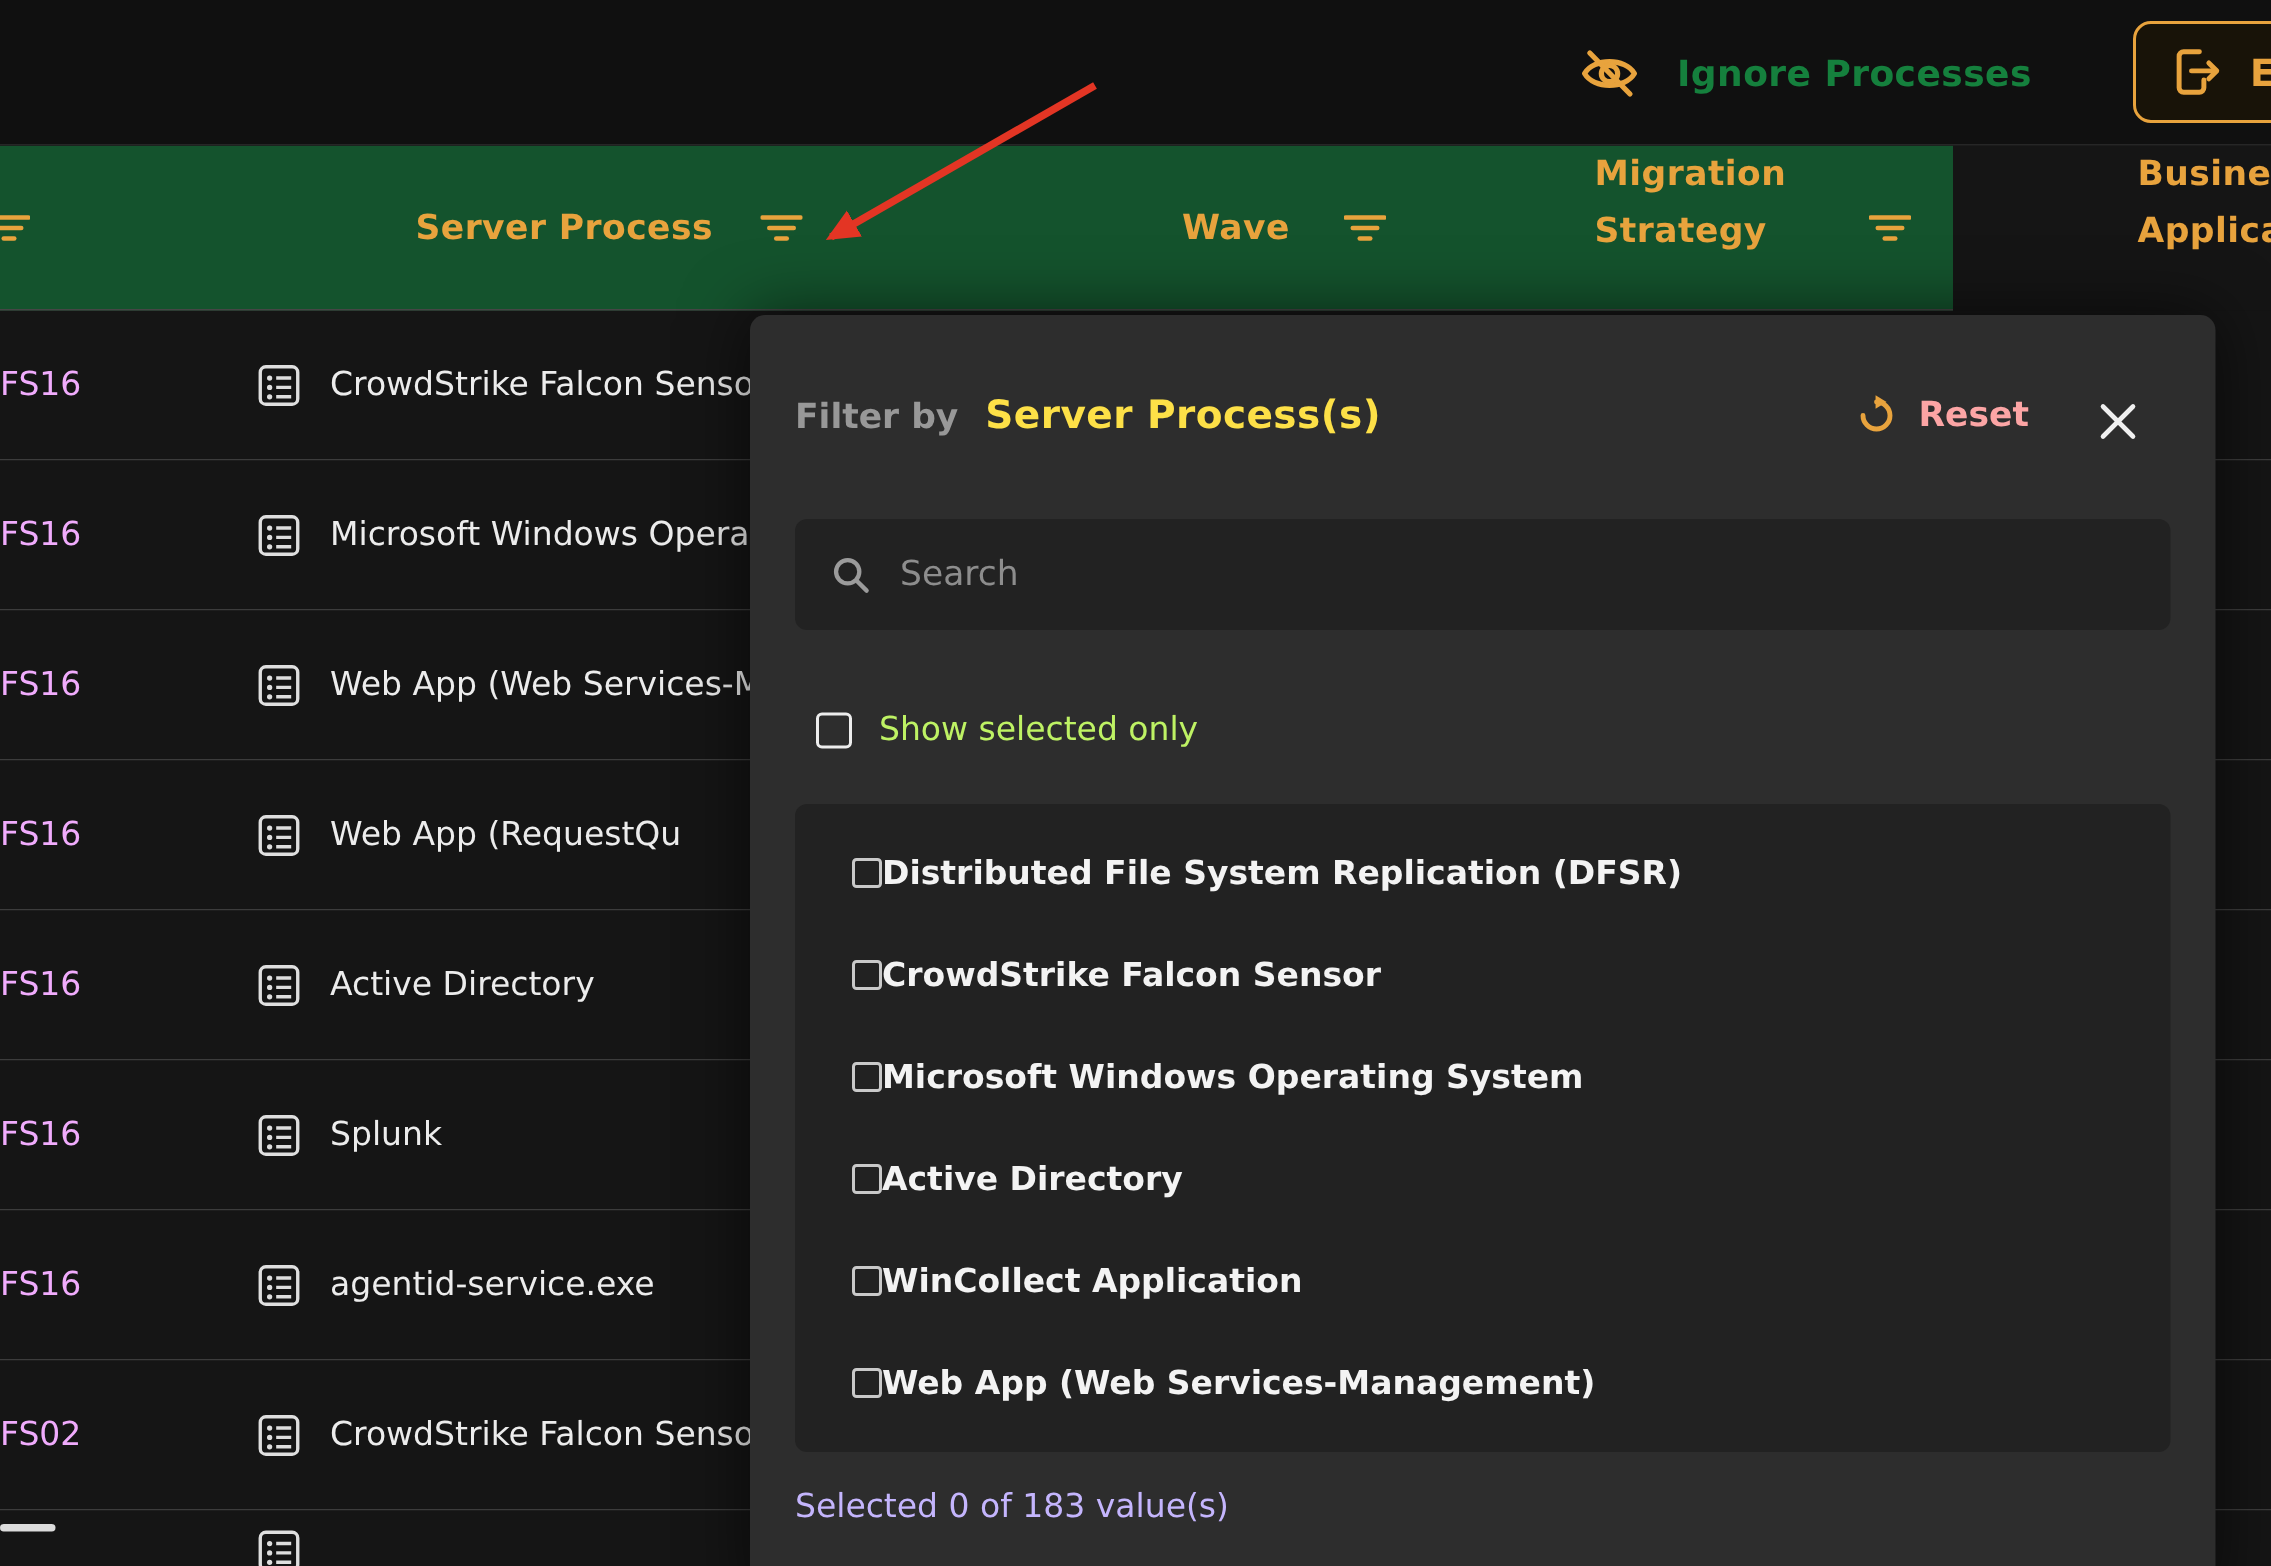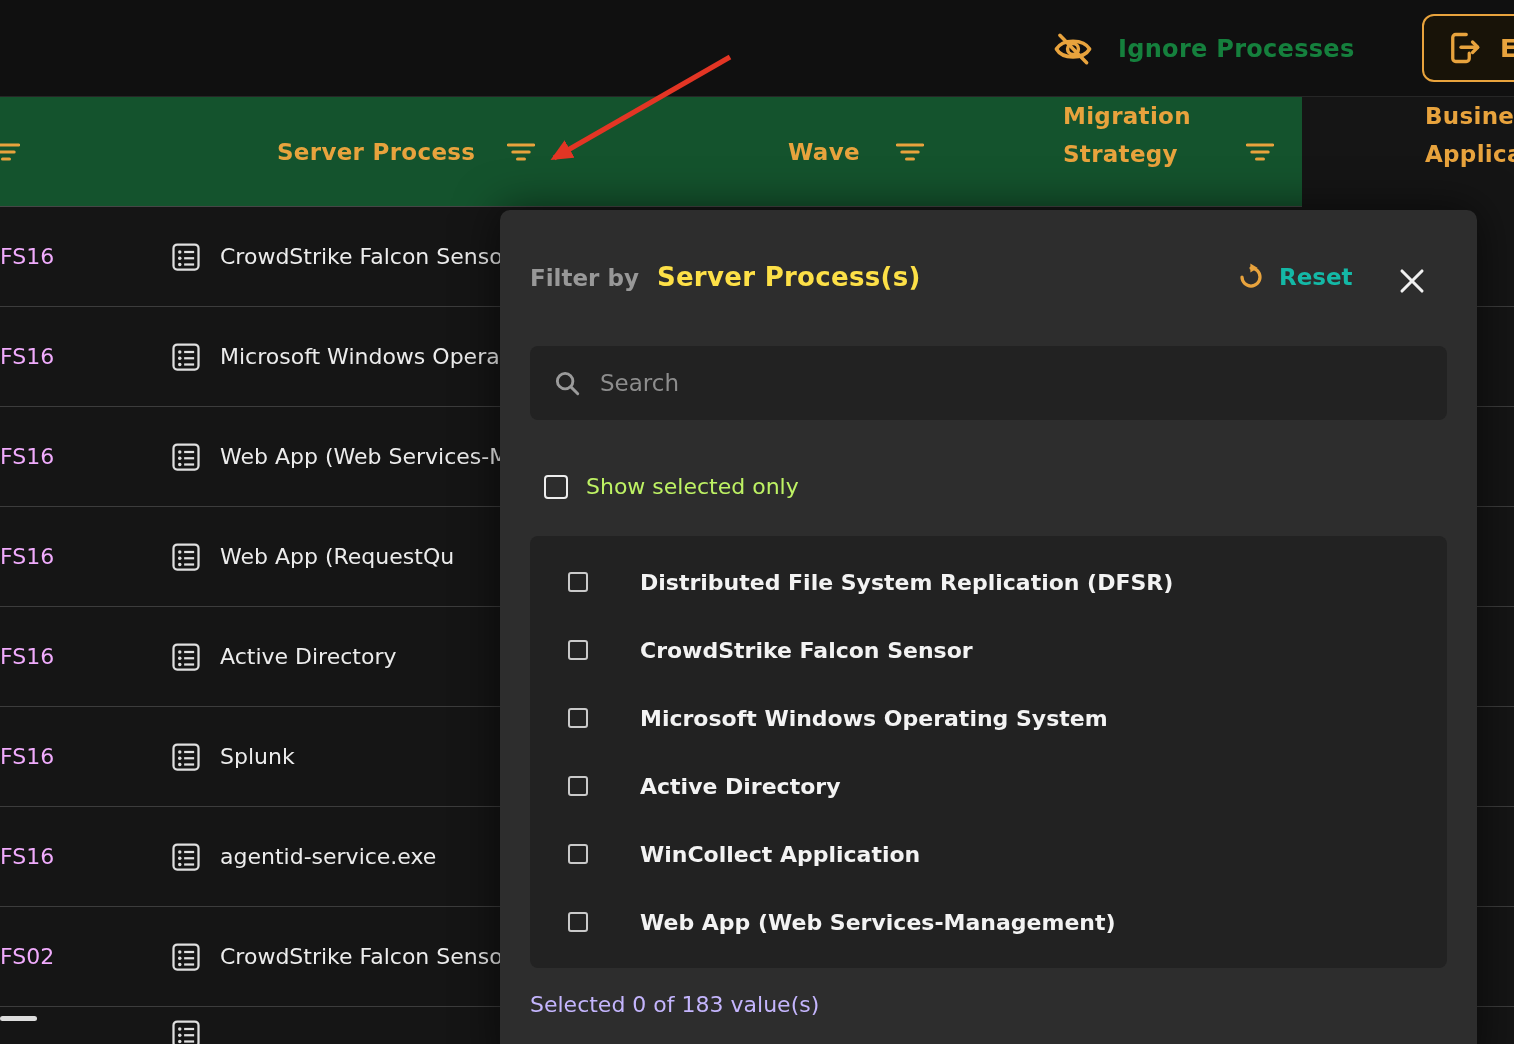--- a/index.html
+++ b/index.html
@@ -77,21 +77,21 @@
   .mtitle {
     position: absolute; left: 30px; top: 52px;
     display: flex; align-items: baseline; gap: 18px; white-space: nowrap;
   }
   .fby { color: #989898; font-size: 23px; font-weight: 700; }
   .ttl { color: #fde047; font-size: 26px; font-weight: 700; letter-spacing: .3px; }
   .reset {
     position: absolute; left: 736px; top: 52px; display: flex; align-items: center;
     gap: 13px; cursor: pointer;
   }
-  .reset span { color: #14b8a6; font-size: 23px; font-weight: 600; }
+  .reset span { color: #fca5a5; font-size: 23px; font-weight: 600; }
   .close { position: absolute; left: 896px; top: 55px; cursor: pointer; }
 
   .searchbox {
     position: absolute; left: 30px; top: 136px; width: 917px; height: 74px;
     background: #222222; border-radius: 8px;
     display: flex; align-items: center; padding: 0 22px; gap: 18px;
   }
   .searchbox input {
     flex: 1; background: transparent; border: none; outline: none;
     color: #f0abfc; font-size: 23px; font-family: inherit;
@@ -109,21 +109,21 @@
     background: transparent; flex: 0 0 auto;
   }
   .cb.small { width: 20px; height: 20px; border: 2px solid #c9c9c9; border-radius: 3px; }
 
   .optlist {
     position: absolute; left: 30px; top: 326px; width: 917px;
     background: #222222; border-radius: 8px; padding: 12px 0;
   }
   .opt {
     height: 68px; display: flex; align-items: center; padding-left: 38px;
-    gap: 52px; cursor: pointer;
+    cursor: pointer;
   }
   .optlabel { font-size: 22px; font-weight: 700; color: #f3f3f3; white-space: nowrap; }
 
   .mfooter {
     position: absolute; left: 30px; top: 782px;
     color: #c4b5fd; font-size: 22px;
   }
 
   svg { display: block; }
 </style>

